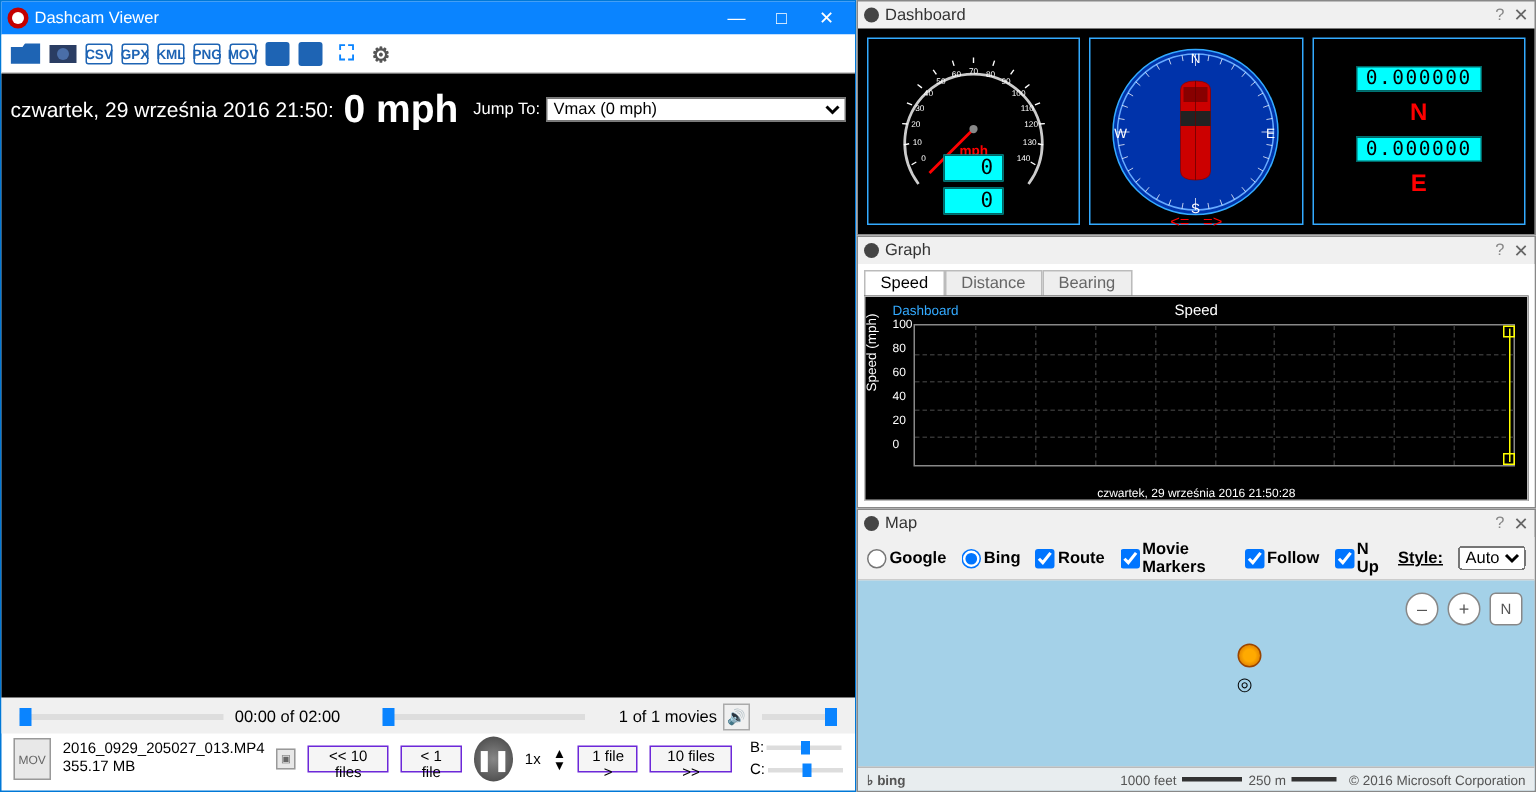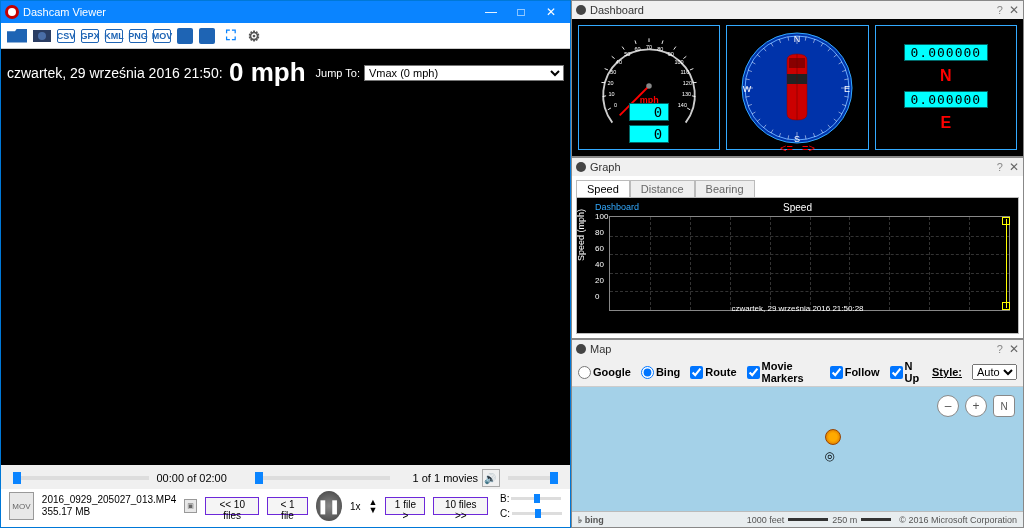--- a/index.html
+++ b/index.html
@@ -98,21 +98,21 @@
 .autoscale{color:#3af;font-size:9px;position:absolute;top:4px;left:18px;}
 .chart-title{color:#fff;font-size:10px;position:absolute;top:4px;left:50%;transform:translateX(-50%);}
 .yaxis{position:absolute;left:4px;top:50%;transform:rotate(-90deg) translateX(10px);transform-origin:left;color:#fff;font-size:9px;}
 .plot{position:absolute;left:32px;right:8px;top:18px;bottom:22px;border:1px solid #888;}
 .plot .grid-h{position:absolute;left:0;right:0;height:0;border-top:1px dashed #333;}
 .plot .grid-v{position:absolute;top:0;bottom:0;width:0;border-left:1px dashed #333;}
 .plot .trace{position:absolute;top:2px;bottom:2px;right:2px;width:1px;background:#ff0;}
 .plot .trace::before{content:"";position:absolute;top:-2px;right:-3px;width:6px;height:6px;border:1px solid #ff0;}
 .plot .trace::after{content:"";position:absolute;bottom:-2px;right:-3px;width:6px;height:6px;border:1px solid #ff0;}
 .ytick{position:absolute;color:#fff;font-size:8px;left:18px;transform:translateY(-50%);}
-.xtick{position:absolute;color:#fff;font-size:8px;bottom:20px;left:50%;transform:translateX(-50%);}
+.xtick{position:absolute;color:#fff;font-size:8px;bottom:0;left:50%;transform:translateX(-50%);}
 
 
 .map { flex:1; }
 .map-opts{background:#f0f0f0;padding:2px 6px;font-size:11px;font-weight:bold;display:flex;align-items:center;gap:10px;border-bottom:1px solid #ccc;}
 .map-opts label{display:flex;align-items:center;gap:2px;font-weight:bold;}
 .map-opts input{margin:0;}
 .map-opts .style-lbl{margin-left:auto;text-decoration:underline;}
 .map-opts select{font-size:11px;width:54px;}
 .map-canvas{flex:1;background:#a4d1e8;position:relative;}
 .map-btns{position:absolute;top:8px;right:8px;display:flex;gap:6px;}

